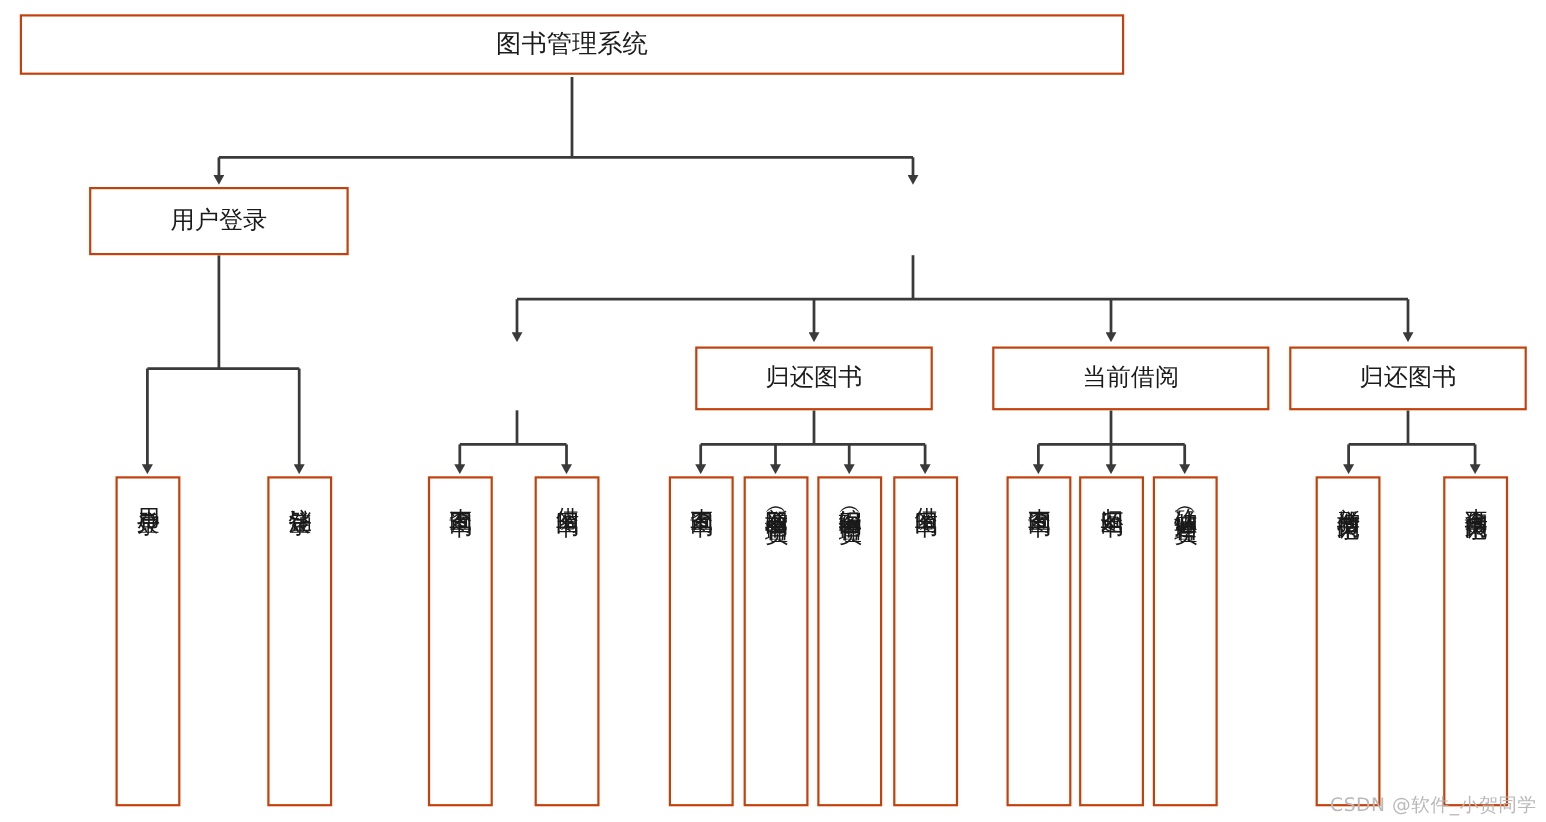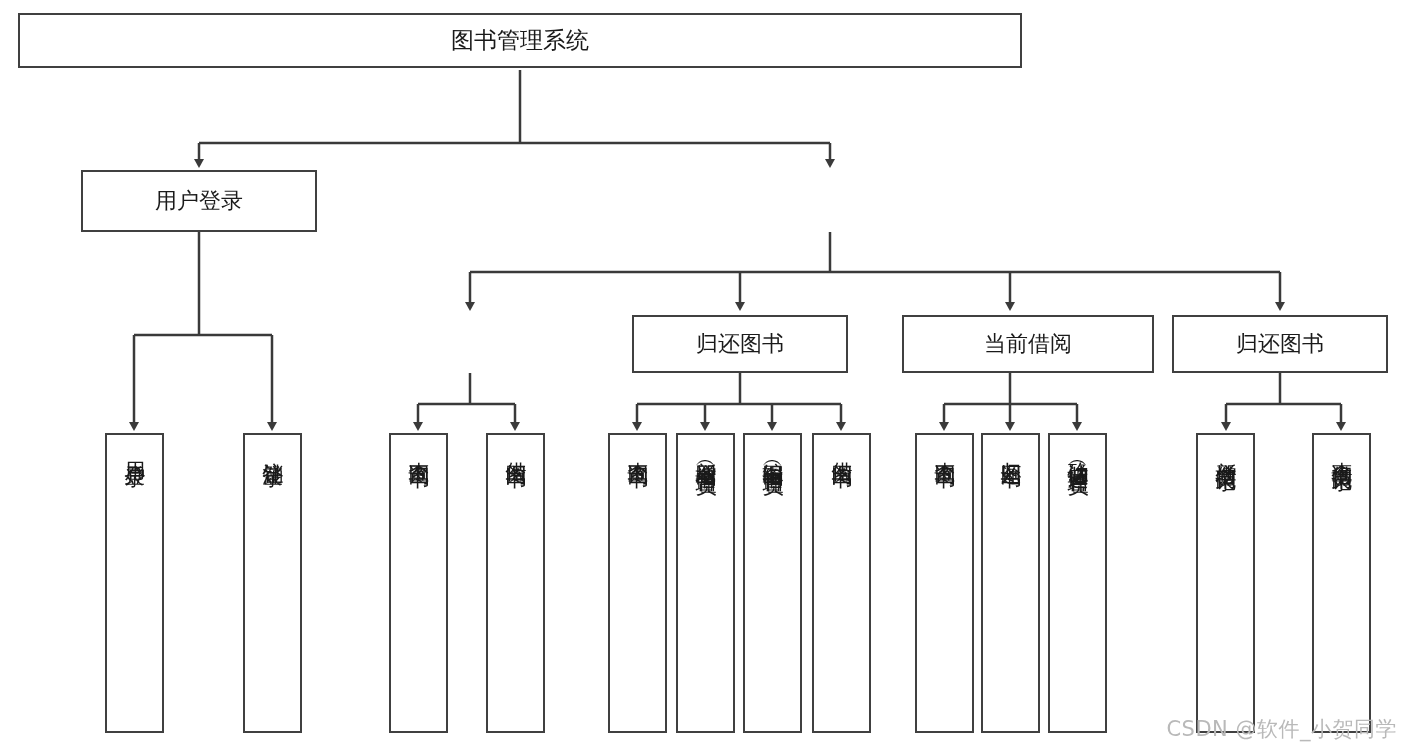--- a/index.html
+++ b/index.html
@@ -21,21 +21,21 @@
   #edges {
     position: absolute;
     left: 0;
     top: 0;
     width: 1405px;
     height: 747px;
   }
   .node {
     position: absolute;
     box-sizing: border-box;
-    border: 2px solid #404040;
+    border: 2px solid #c2410c;
     background: #ffffff;
     display: flex;
     align-items: center;
     justify-content: center;
     color: #1a1a1a;
   }
   .node-label {
     display: block;
     text-align: center;
     line-height: 1.18;
@@ -59,21 +59,21 @@
     text-orientation: upright;
     font-size: 21px;
     letter-spacing: 2px;
     line-height: 1;
     white-space: nowrap;
   }
   .watermark {
     position: absolute;
     right: 8px;
     bottom: 4px;
-    font-size: 21px;
+    font-size: 17px;
     color: #b9b9b9;
     letter-spacing: 0.5px;
     white-space: nowrap;
     pointer-events: none;
   }
 </style>
 </head>
 <body>
 
 <div id="canvas">

